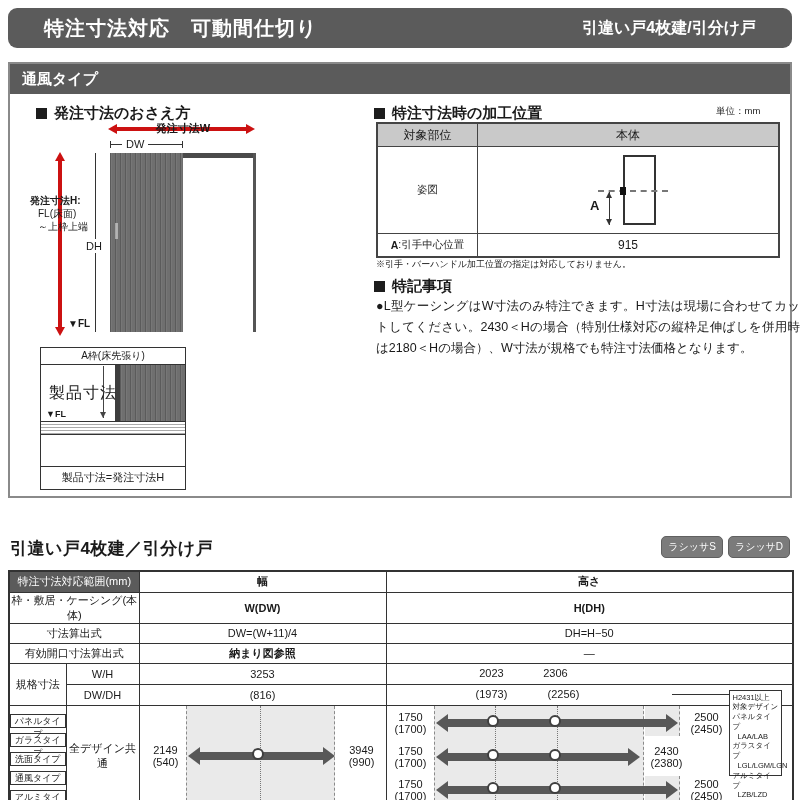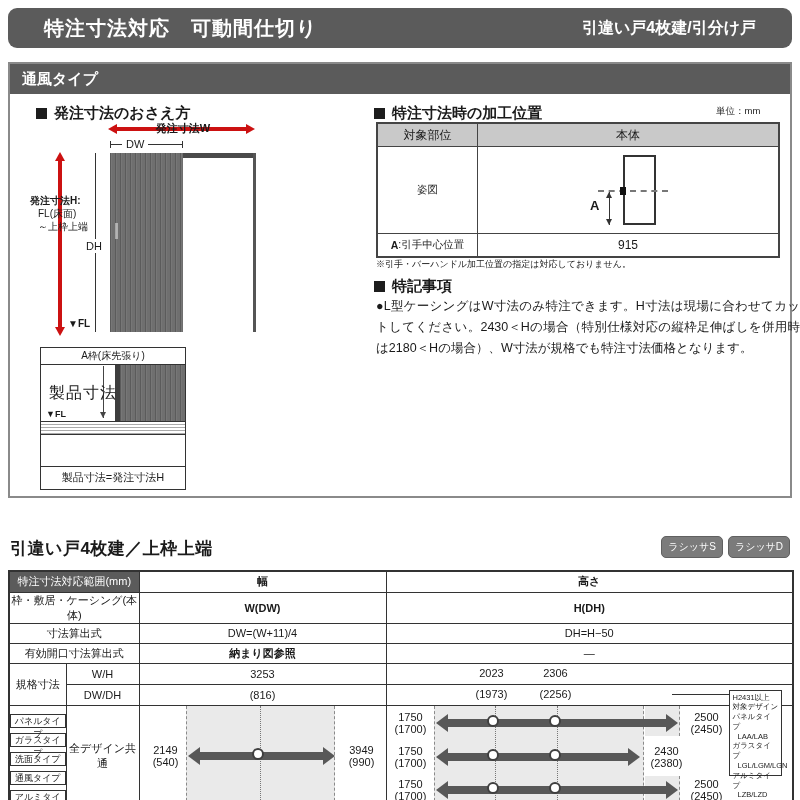--- a/index.html
+++ b/index.html
@@ -239,21 +239,21 @@
 
       <div class="hding" style="left:364px; top:183px;">
         <span class="sq"></span>
         <span>特記事項</span>
       </div>
       <div class="notes-text">●L型ケーシングはW寸法のみ特注できます。H寸法は現場に合わせてカットしてください。2430＜Hの場合（特別仕様対応の縦枠足伸ばしを併用時は2180＜Hの場合）、W寸法が規格でも特注寸法価格となります。</div>
 
     </div>
   </div>
 
-  <div class="btitle">引違い戸4枚建／上枠上端</div>
+  <div class="btitle">引違い戸4枚建／引分け戸</div>
   <div class="tabs">
     <div class="tab">ラシッサS</div>
     <div class="tab">ラシッサD</div>
   </div>
 
   <table class="spec">
     <colgroup>
         <col style="width:57px">
         <col style="width:73px">
         <col style="width:247px">
@@ -290,21 +290,21 @@
           <span style="left:147px">2306</span>
         </div>
       </td>
     </tr>
     <tr style="height:20px">
       <td class="small10">DW/DH</td>
       <td>(816)</td>
       <td class="hcol">
         <div class="relcell">
           <span style="left:83px">(1973)</span>
-          <span style="left:147px">(2256)</span>
+          <span style="left:155px">(2256)</span>
         </div>
       </td>
     </tr>
     <tr style="height:100px">
       <td class="types-cell">
         <div class="tbox">パネルタイプ</div>
         <div class="tbox">ガラスタイプ</div>
         <div class="tbox">洗面タイプ</div>
         <div class="tbox">通風タイプ</div>
         <div class="tbox">アルミタイプ</div>

